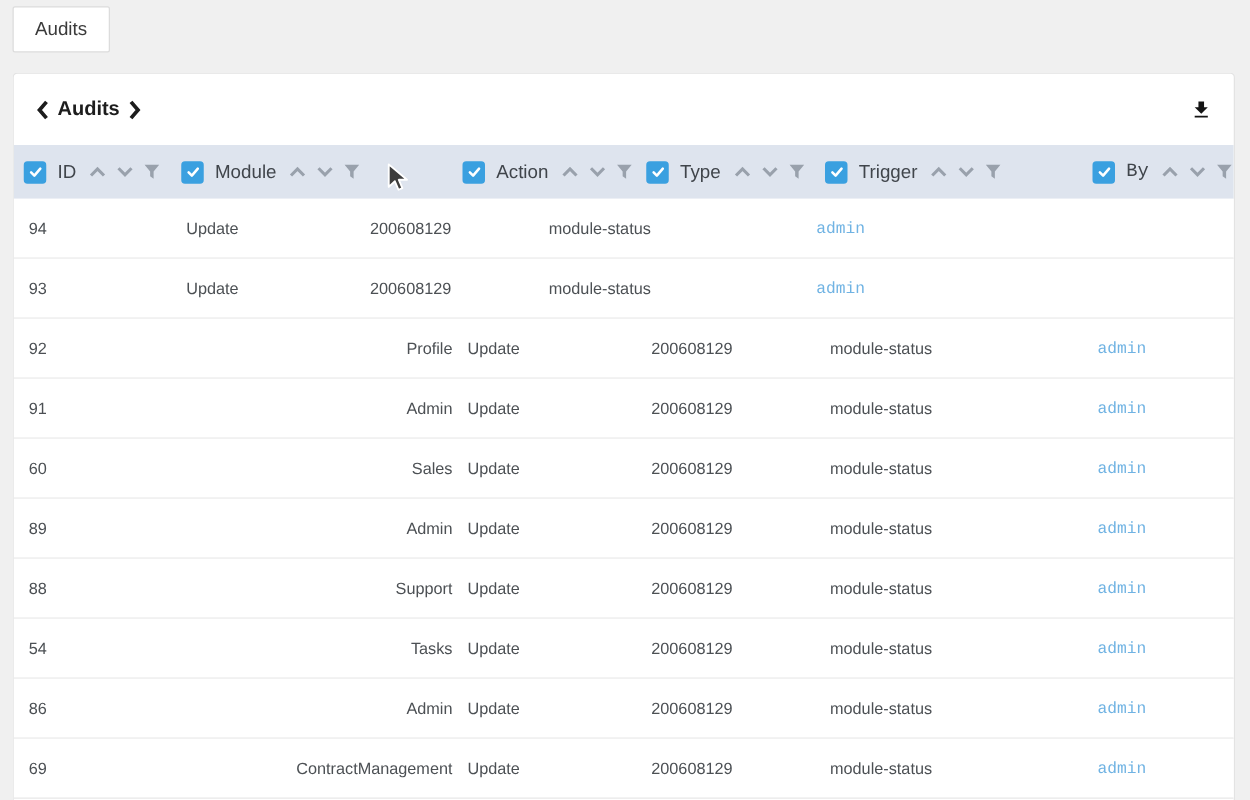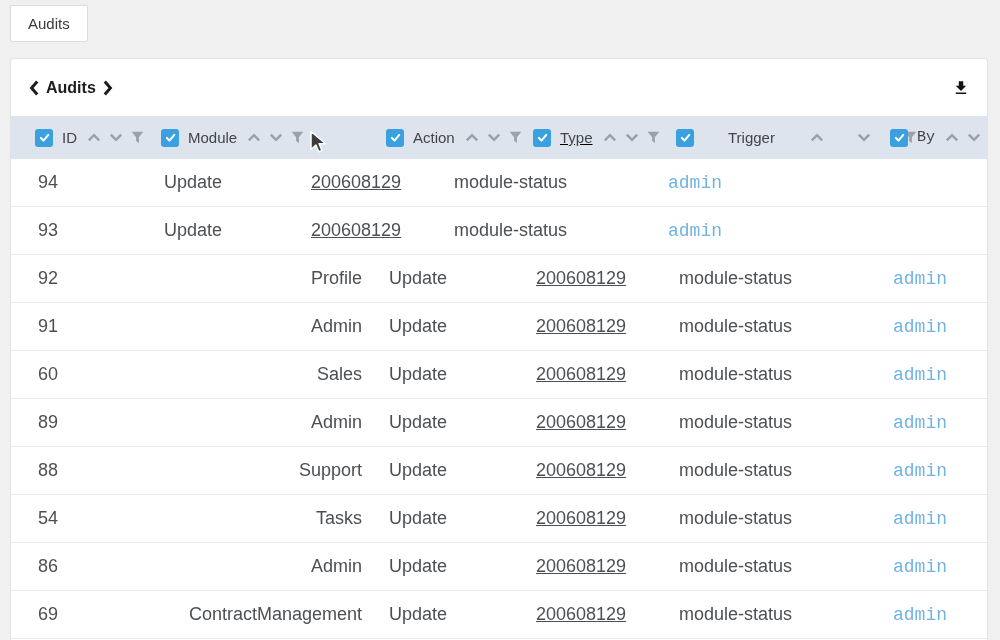--- a/index.html
+++ b/index.html
@@ -23,39 +23,39 @@
   .card-header {
     height:57px; display:flex; align-items:center;
     justify-content:space-between; padding:0 15px 0 18px;
   }
   .title-group { display:flex; align-items:center; gap:7px; }
   .card-title { font-size:16px; font-weight:700; color:#1d1d1d; }
   .nav-chev { display:flex; align-items:center; cursor:pointer; }
   .download-btn { display:flex; align-items:center; cursor:pointer; padding:2px; }
   
   .thead { height:43px; background:#dee4ee; display:flex; align-items:center; }
-  .th { display:flex; align-items:center; padding-left:24px; height:100%; }
+  .th { display:flex; align-items:center; padding-left:8px; height:100%; }
   .checkbox {
     width:18px; height:18px; background:#3aa0e0; border-radius:3px;
     display:flex; align-items:center; justify-content:center;
     margin-right:9px; flex:none; cursor:pointer;
   }
   .th-label { font-size:15px; color:#40454b; margin-right:10px; white-space:nowrap; }
   .hicon { display:flex; align-items:center; margin-right:8px; cursor:pointer; flex:none; }
   .hicon:last-child { margin-right:0; }
   
   .col-0 { width:126px; flex:none; }
   .col-1 { width:225px; flex:none;text-align:right; }
   .col-2 { width:147px; flex:none; }
-  .col-3 { width:143px; flex:none;text-decoration:underline; }
-  .col-4 { width:214px; flex:none;gap:25px; }
+  .col-3 { width:143px; flex:none; }
+  .col-4 { width:214px; flex:none; }
   .col-5 { flex:1; min-width:0;font-family:Liberation Mono, monospace; }
   
   .tr { display:flex; align-items:center; height:48px; border-bottom:1px solid #e8e8e8; background:#fff; }
-  .td { padding-left:27px; font-size:18px; color:#4c5054; white-space:nowrap; overflow:hidden; }
+  .td { padding-left:12px; font-size:13px; color:#4c5054; white-space:nowrap; overflow:hidden; }
   .link {
     color:#70b3e3; text-decoration:none;
     border-bottom:1px dotted #79b9e6; padding-bottom:2px; cursor:pointer;
   }
   .cursor { position:absolute; left:308px; top:130px; z-index:20; pointer-events:none; }
 </style>
 </head>
 <body>
 
 <div class="tab">

